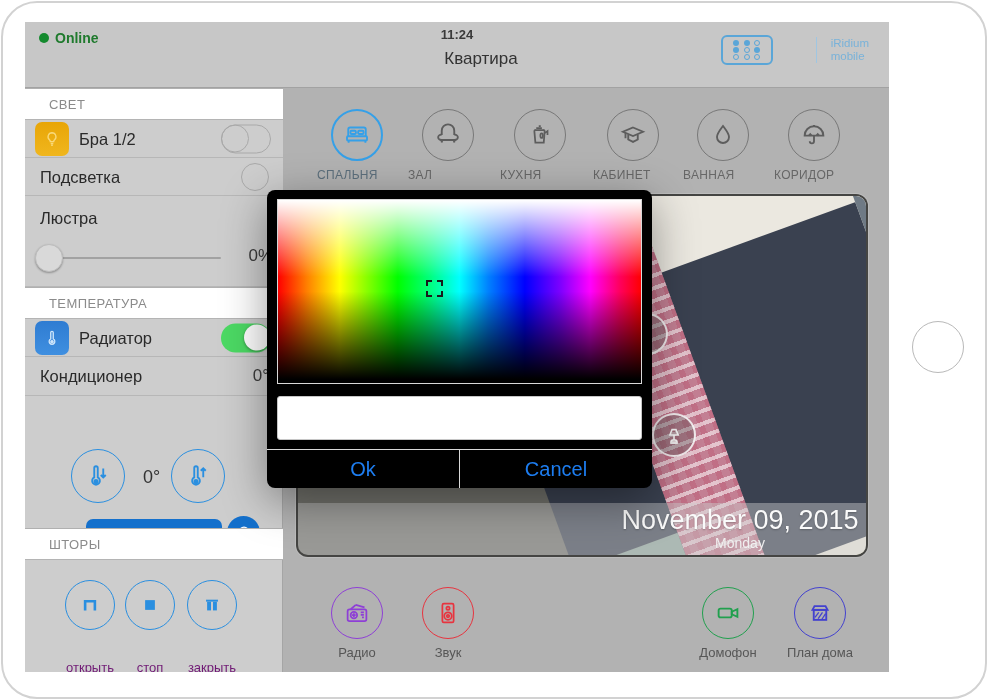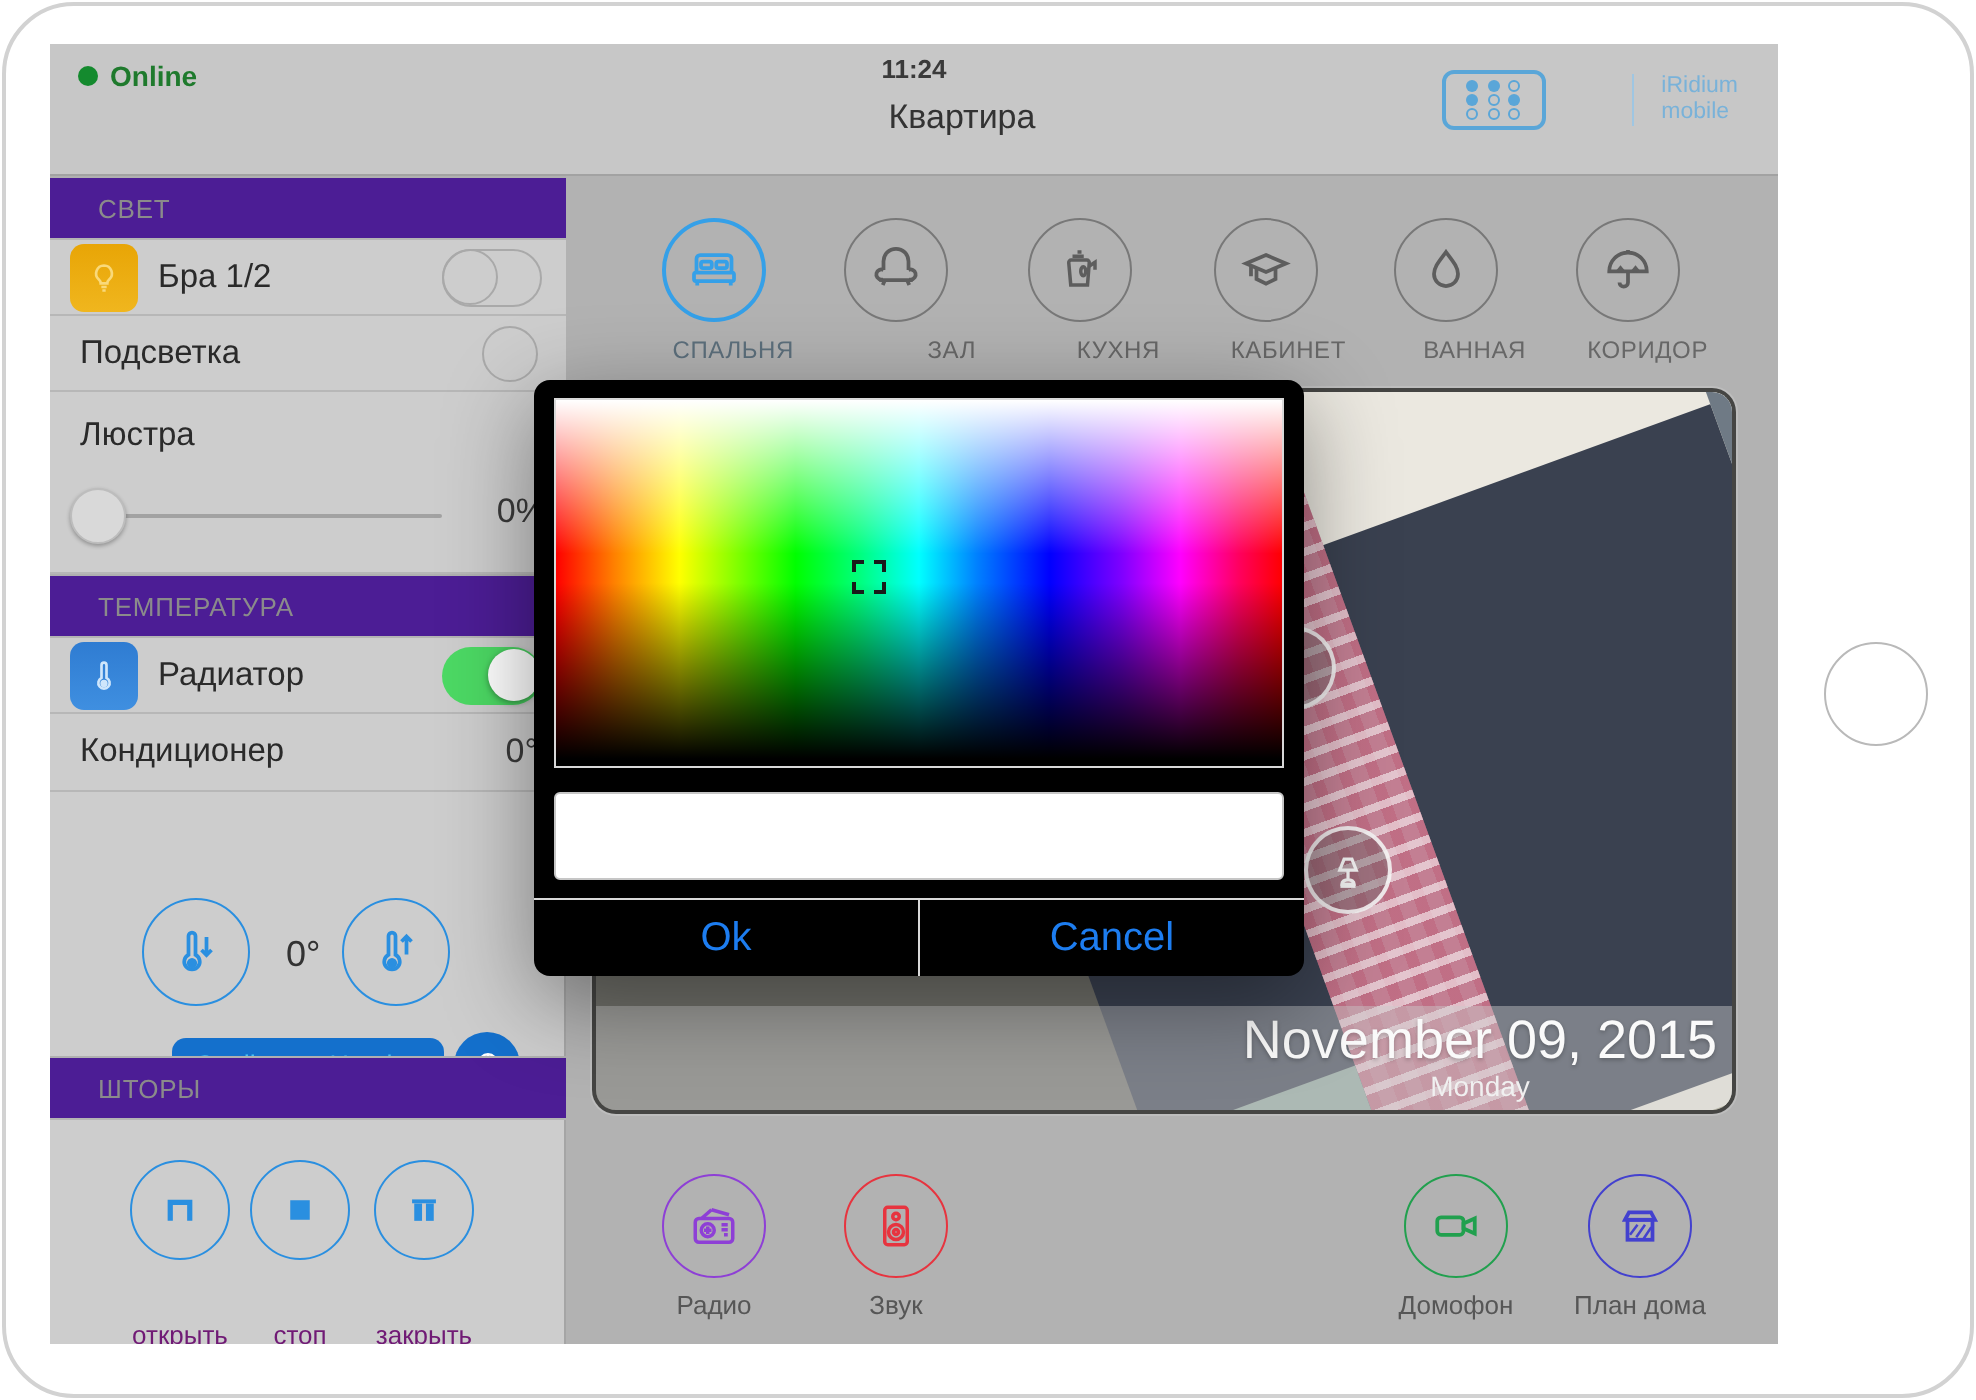--- a/index.html
+++ b/index.html
@@ -20,21 +20,21 @@
   .tb-title { position:absolute; left:0; right:0; top:27px; text-align:center; font-size:17px; color:#333;padding-left:48px; }
   .logo { position:absolute; right:20px; top:13px; display:flex; align-items:center; gap:7px; }
   .logo-box { width:52px; height:30px; border:2px solid #5aa6d8; border-radius:6px; display:grid;
               grid-template-columns:repeat(3,1fr); place-items:center; padding:3px 8px; }
   .logo-box i { width:6px; height:6px; border-radius:50%; }
   .logo-box i.f { background:#5aa6d8; } .logo-box i.o { border:1.5px solid #5aa6d8; }
   .logo-text { border-left:1.5px solid #9fc6e2; padding-left:14px; color:#79b2d9; font-size:11.5px; line-height:13px;margin-left:36px; }
 
   
   .sidebar { position:absolute; left:0; top:66px; width:258px; height:584px; background:#cdcdcd; border-right:1px solid #a5a5a5; }
-  .sec-header { position:absolute; left:0; width:258px; height:32px; background:#4c1d95; color:#8b8b8b;
+  .sec-header { position:absolute; left:0; width:258px; height:32px; background:#ffffff; color:#8b8b8b;
                 font-size:13px; letter-spacing:.4px; line-height:32px; padding-left:24px;
                 border-top:1px solid #b0b0b0; border-bottom:1px solid #b4b4b4; }
   .row { position:absolute; left:0; width:258px; border-bottom:1px solid #b7b7b7; background:#cdcdcd;padding-left:38px; }
   .row-label { position:absolute; left:15px; top:50%; transform:translateY(-50%); font-size:16.5px; color:#2a2a2a; }
   .row-label.after-icon { left:54px; }
   .sq-icon { position:absolute; left:10px; top:50%; transform:translateY(-50%); width:34px; height:34px;
              border-radius:7px; display:flex; align-items:center; justify-content:center; }
   .sq-icon.amber { background:linear-gradient(#e8a506,#f0b61e); color:#f9d97a; }
   .sq-icon.blue  { background:linear-gradient(#2f7cd2,#3f8fe0); color:#cfe6fb; }
   .row-value { position:absolute; right:14px; top:50%; transform:translateY(-50%); font-size:17px; color:#3a3a3a; }
@@ -63,21 +63,21 @@
   .ch-pill { position:absolute; left:61px; top:431px; width:136px; height:28px; background:#1470cc;
              border-radius:7px; display:flex; }
   .ch-pill span { flex:1; text-align:center; line-height:28px; font-size:13.5px; color:#49c3f2; }
   .fan-btn { position:absolute; left:202px; top:428px; width:33px; height:33px; border-radius:50%;
              background:#1470cc; color:#fff; display:flex; align-items:center; justify-content:center; }
 
   .curtain-label { position:absolute; width:80px; text-align:center; font-size:13px; color:#701a75; top:572px; }
 
   
   .rooms { position:absolute; left:258px; top:66px; width:606px; height:120px; }
-  .room { position:absolute; width:80px; text-align:right; }
+  .room { position:absolute; width:80px; text-align:left; }
   .room .circ { width:52px; height:52px; margin:0 auto; border-radius:50%; border:1.5px solid #787878; color:#5d5d5d;
                 display:flex; align-items:center; justify-content:center; }
   .room.active .circ { border:2px solid #35a0e8; color:#35a0e8; }
   .room .rlabel { margin-top:7px; font-size:12px; color:#676767; letter-spacing:.3px; }
   .room.active .rlabel { color:#5c6f7c; }
 
   .photo { position:absolute; left:271px; top:172px; width:572px; height:363px; border-radius:12px; overflow:hidden;
            background:#70706a; border:2px solid rgba(35,35,35,.55); box-shadow:0 0 0 1px rgba(255,255,255,.15); }
   .scene { position:absolute; inset:-120px; transform:rotate(-20deg); }
   .scene div { position:absolute; }

